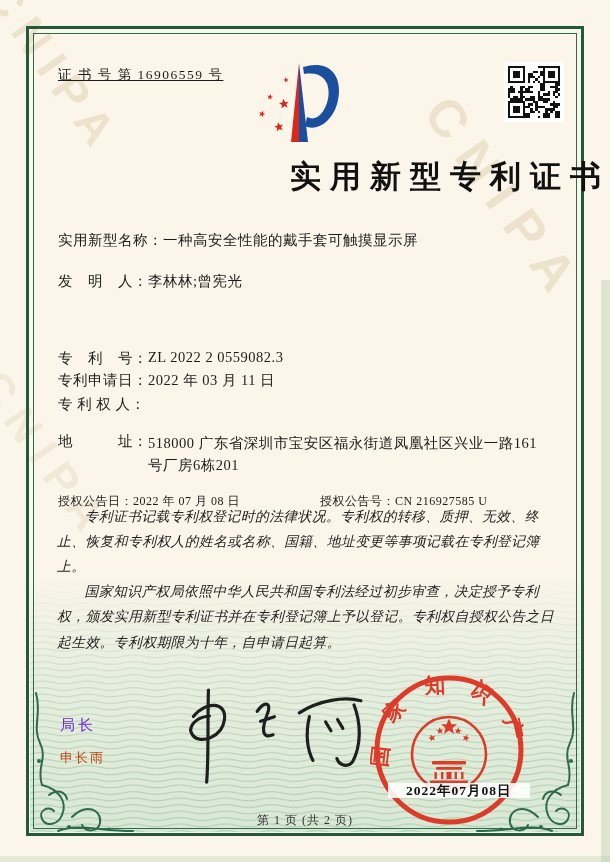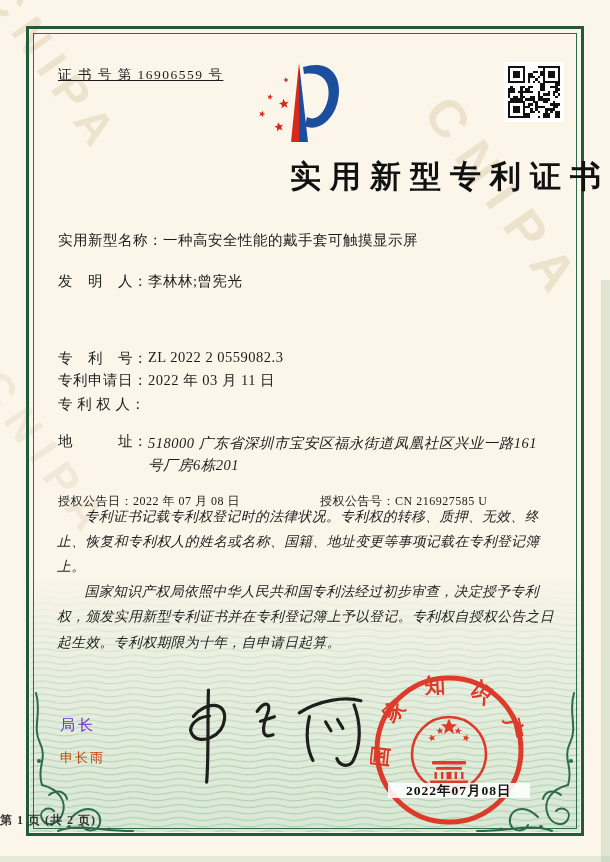--- a/index.html
+++ b/index.html
@@ -32,37 +32,37 @@
   .qr-grid{display:grid;grid-template-columns:repeat(21,1fr);grid-template-rows:repeat(21,1fr);width:100%;height:100%;}
   .qr-grid div{background:transparent;}
   .qr-grid div.on{background:#111;}
   .title{position:absolute;left:0;right:0;top:156px;text-align:right;
          font-size:31px;font-weight:600;letter-spacing:9px;color:#111;}
   
   .field{position:absolute;left:58px;font-size:14.5px;letter-spacing:.5px;display:flex;}
   .field .lab{display:inline-block;white-space:pre;}
   .field .val{display:inline-block;}
   .f0{top:231px;} .f1{top:272px;} .f2{top:313px;margin-top:36px;} .f3{top:354px;margin-top:17px;} .f4{top:395px;}
-  .f5{top:432px;} .f5 .val{width:394px;line-height:1.55;font-style:italic;}
+  .f5{top:432px;} .f5 .val{width:394px;line-height:1.55;}
   .grant{position:absolute;left:58px;top:493px;font-size:12px;letter-spacing:.5px;width:500px;}
   .grant .pairB{position:absolute;left:262px;top:0;}
   
   .paras{position:absolute;left:57px;right:55px;top:504px;}
   .paras p{margin:0;font-size:13.8px;font-style:italic;line-height:1.82;
            text-indent:2em;letter-spacing:.4px;color:#222;}
   
   .signer-title{position:absolute;left:60px;top:716px;font-size:15px;letter-spacing:3px;color:#6d28d9;}
   .signer-name{position:absolute;left:60px;top:749px;font-size:13px;letter-spacing:2px;color:#c2410c;}
   .signature{position:absolute;left:150px;top:678px;width:235px;height:112px;transform:rotate(-2deg);}
   
   .seal{position:absolute;left:370px;top:666px;width:160px;height:160px;opacity:.93;}
   .seal-date{position:absolute;left:388px;top:782px;font-size:13.5px;font-weight:bold;
              letter-spacing:1px;color:#111;}
   .seal-date span{background:rgba(255,255,255,.88);padding:0 18px;}
-  .footer{position:absolute;left:0;right:0;top:812px;font-size:12px;letter-spacing:1px;color:#333;font-weight:bold;}
+  .footer{position:absolute;left:0;right:0;top:812px;text-align:center;font-size:12px;letter-spacing:1px;color:#333;}
   
   .orn{position:absolute;width:112px;height:142px;}
   .orn-bl{left:29px;bottom:29px;}
   .orn-br{right:29px;bottom:29px;transform:scaleX(-1);}
 </style>
 </head>
 <body>
 
 <div class="page">
 

